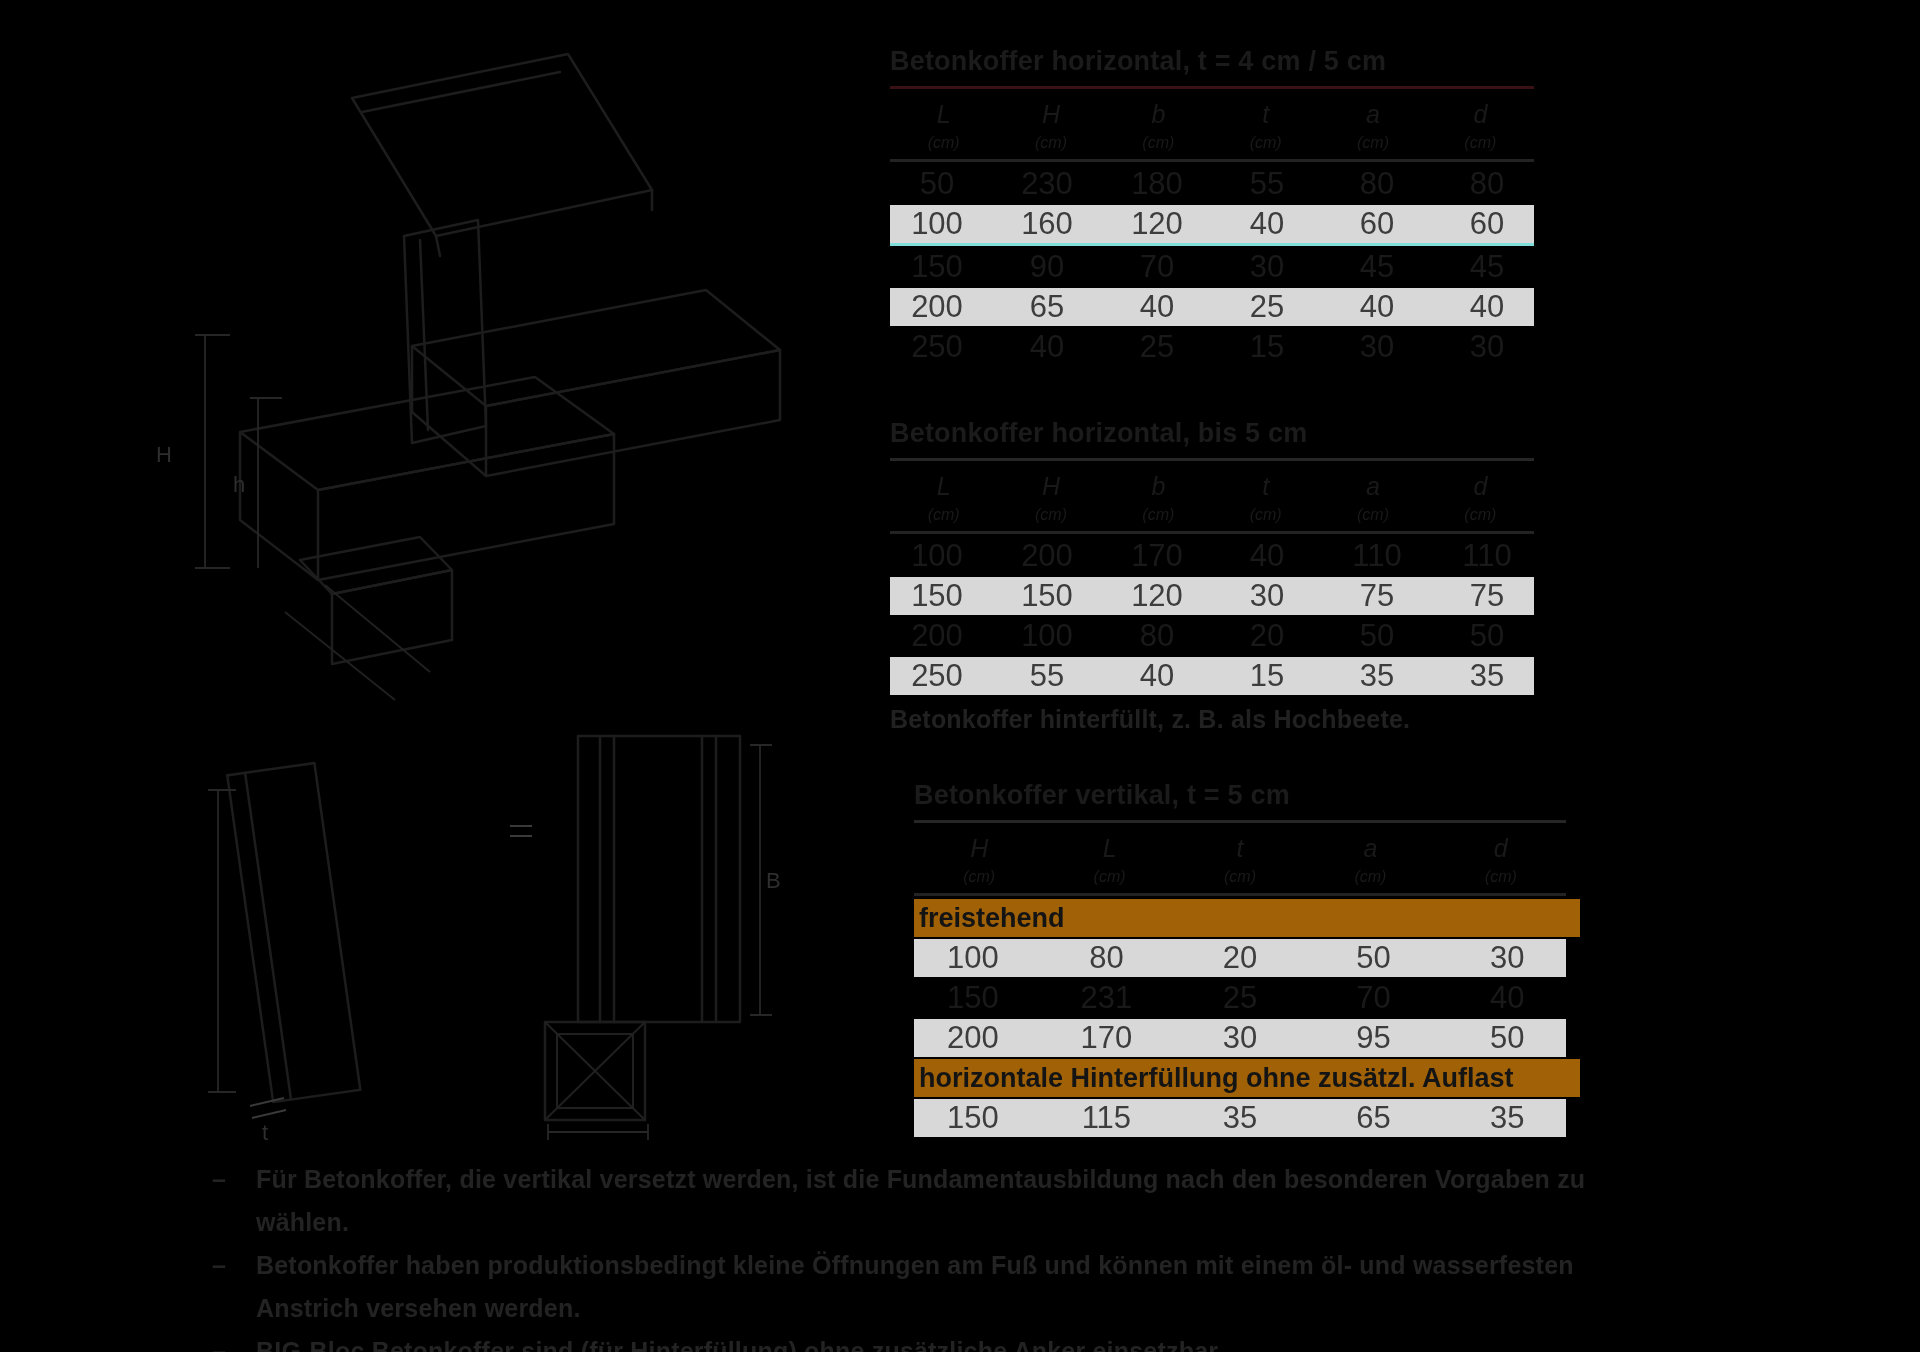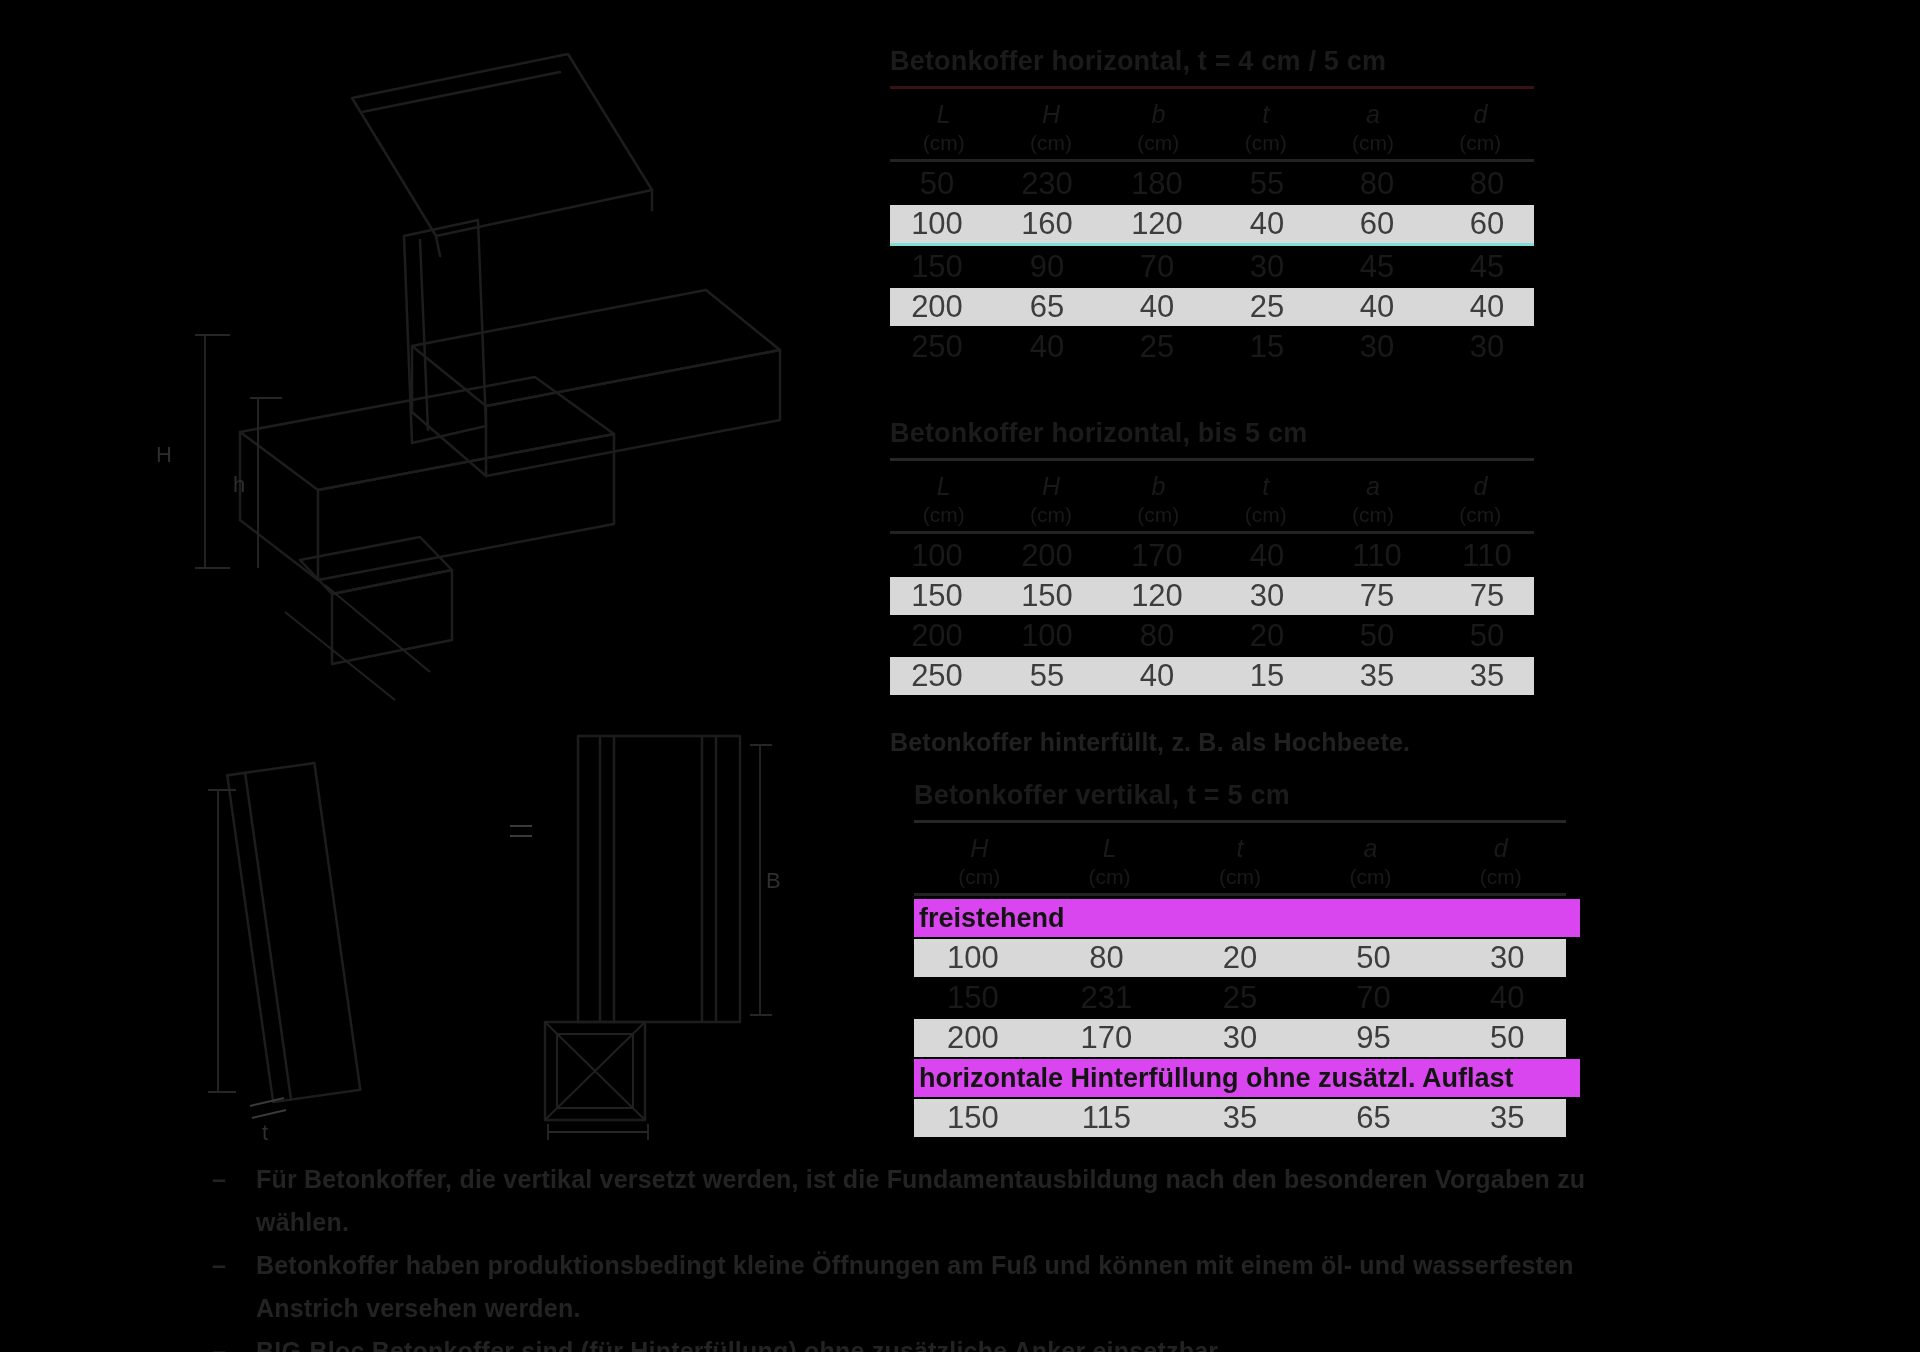--- a/index.html
+++ b/index.html
@@ -23,32 +23,32 @@
     margin:0 0 10px 0;font-size:27px;font-weight:bold;color:#1b1b1b;
     letter-spacing:.2px;line-height:30px;
   }
   .rule{height:0;border-bottom:3px solid #262626;margin-bottom:8px;}
   .rule.maroon{border-bottom-color:#3a1216;}
   .grid6{display:grid;grid-template-columns:repeat(6,1fr);}
   .grid5{display:grid;grid-template-columns:repeat(5,1fr);}
   .hdr{margin-bottom:2px;}
   .hcell{text-align:center;color:#191919;}
   .hletter{display:block;font-size:25px;line-height:34px;font-style:italic;}
-  .hunit{display:block;font-size:21px;line-height:24px;}
+  .hunit{display:block;font-size:16px;line-height:24px;font-style:italic;}
   .hdr-rule{border-bottom:3px solid #232323;margin:4px 0 3px 0;}
   .row{height:38px;line-height:38px;font-size:31px;text-align:center;margin-top:2px;gap:16px;}
   .row.gray{background:#d8d8d8;color:#3d3d3d;}
   .row.dark{background:transparent;color:#191919;}
   .row.teal{border-bottom:3px solid #7fdeda;}
   .band{
     height:38px;line-height:38px;font-size:27px;font-weight:bold;margin-top:2px;
-    background:#d946ef;color:#141414;padding-left:5px;width:666px;box-sizing:border-box;
+    background:#a16207;color:#141414;padding-left:5px;width:666px;box-sizing:border-box;
   }
   .tbl-note{
-    margin-top:33px;font-size:25px;font-weight:bold;color:#212121;letter-spacing:.2px;
+    margin-top:10px;font-size:25px;font-weight:bold;color:#212121;letter-spacing:.2px;
   }
   
   #notes{position:absolute;left:212px;top:1158px;width:1420px;color:#232323;}
   .note-line{display:flex;font-size:25px;line-height:43px;font-weight:bold;letter-spacing:.2px;}
   .note-dash{width:44px;flex:none;}
 </style>
 </head>
 <body>
 
 <svg id="drawings" width="880" height="1352">

